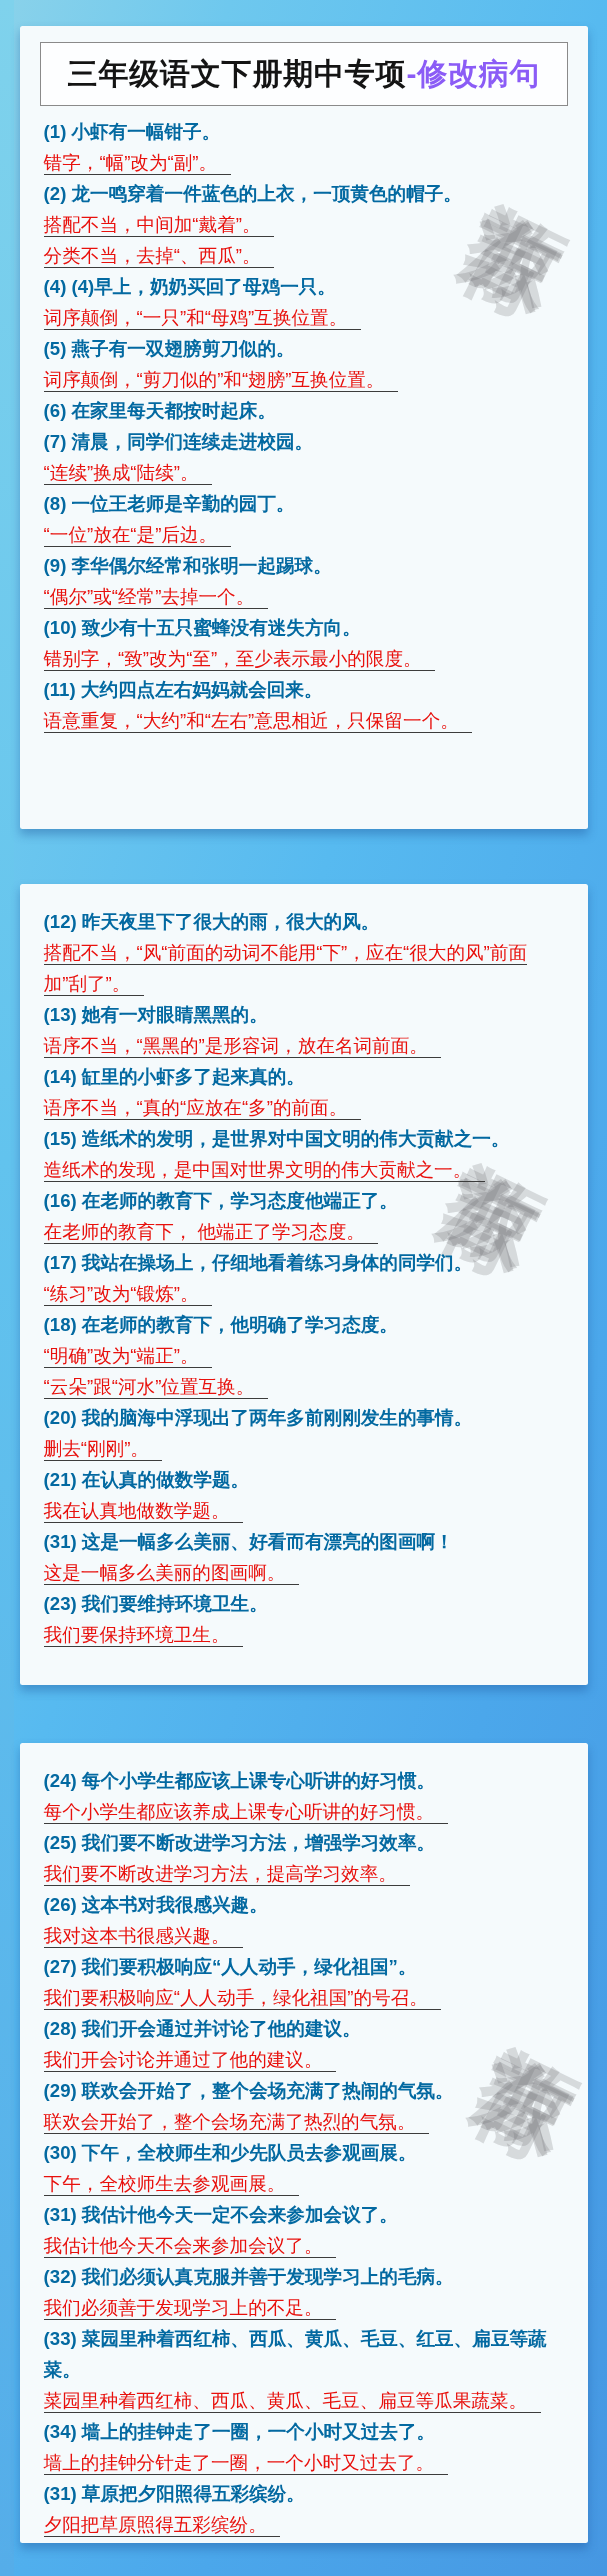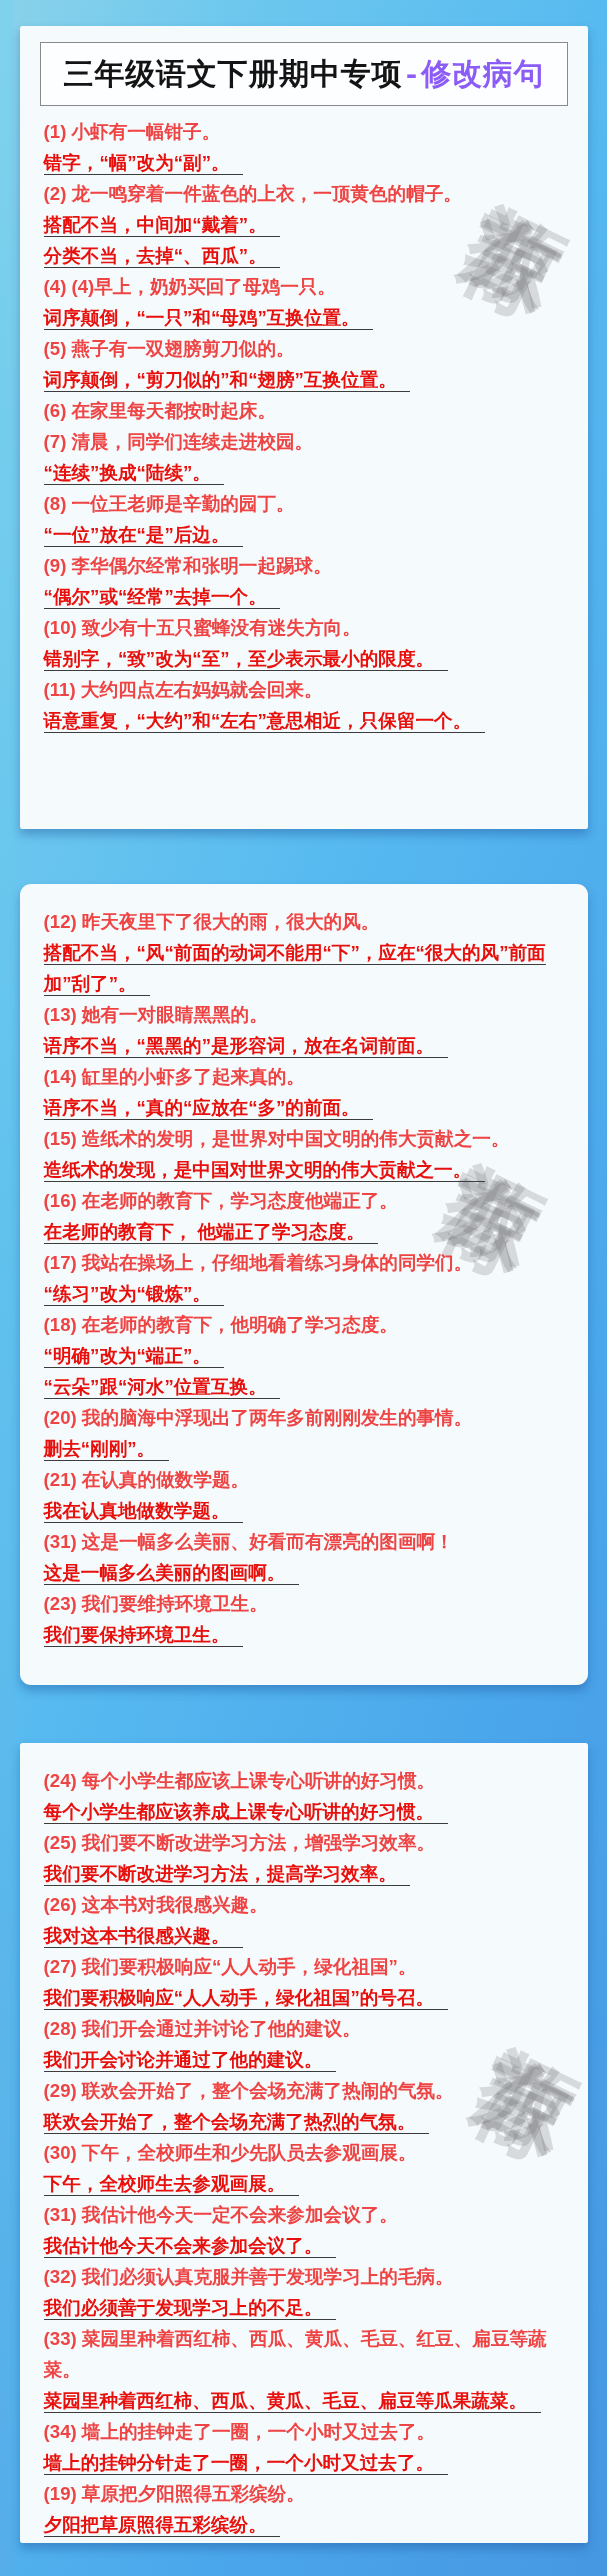--- a/index.html
+++ b/index.html
@@ -12,37 +12,37 @@
     position:absolute;left:0;top:0;width:14.3px;height:100%;
     background:linear-gradient(180deg,#7fd2ec 0%,#62c3ee 45%,#55ade9 100%);
   }
   .card{
     position:absolute;left:20px;width:568px;
     background:#f5fafc;border-radius:2.5px;
     box-shadow:0 5.9px 10px rgba(25,80,150,.38);
     overflow:hidden;
   }
   .card1{top:26px;height:803px;}
-  .card2{top:884px;height:801px;border-radius:11px;}
+  .card2{top:884px;height:801px;}
   .card3{top:1743px;height:800px;}
   .title-box{
     margin:16px 20px 10px 20px;height:62px;
     border:0.8px solid #8a8a8a;background:#fdfeff;
     display:flex;align-items:center;justify-content:center;
-    font-size:30px;font-weight:bold;letter-spacing:0.8px;white-space:nowrap;font-family:Liberation Mono, monospace;
+    font-size:30px;font-weight:bold;letter-spacing:0.8px;white-space:nowrap;
   }
   .t-black{color:#141414;}
   .t-blue{color:#8b5cf6;}
   .items{padding:0 20px 0 23.6px;position:relative;z-index:2;}
   .card2 .items,.card3 .items{padding-top:22px;}
   p.qline{
-    margin:0;color:#ef4444;font-weight:bold;
+    margin:0;color:#0369a1;font-weight:bold;
     font-size:18.6px;line-height:31px;
   }
-  p.aline{margin:0;font-size:18.6px;line-height:31px;font-weight:bold;}
+  p.aline{margin:0;font-size:18.6px;line-height:31px;font-weight:normal;}
   p.aline .fix{
     color:#e8100c;
     border-bottom:1.7px solid #3c3c3c;
     padding-right:13.5px;padding-bottom:0.8px;
   }
   .watermark{
     position:absolute;z-index:1;
     writing-mode:vertical-rl;
     font-size:91px;font-weight:bold;
     color:rgba(105,105,110,.22);
@@ -133,18 +133,18 @@
       <p class="qline">(30) 下午，全校师生和少先队员去参观画展。</p>
       <p class="aline"><span class="fix">下午，全校师生去参观画展。</span></p>
       <p class="qline">(31) 我估计他今天一定不会来参加会议了。</p>
       <p class="aline"><span class="fix">我估计他今天不会来参加会议了。</span></p>
       <p class="qline">(32) 我们必须认真克服并善于发现学习上的毛病。</p>
       <p class="aline"><span class="fix">我们必须善于发现学习上的不足。</span></p>
       <p class="qline">(33) 菜园里种着西红柿、西瓜、黄瓜、毛豆、红豆、扁豆等蔬菜。</p>
       <p class="aline"><span class="fix">菜园里种着西红柿、西瓜、黄瓜、毛豆、扁豆等瓜果蔬菜。</span></p>
       <p class="qline">(34) 墙上的挂钟走了一圈，一个小时又过去了。</p>
       <p class="aline"><span class="fix">墙上的挂钟分针走了一圈，一个小时又过去了。</span></p>
-      <p class="qline">(19) 草原把夕阳照得五彩缤纷。</p>
+      <p class="qline">(31) 草原把夕阳照得五彩缤纷。</p>
       <p class="aline"><span class="fix">夕阳把草原照得五彩缤纷。</span></p>
     </div>
   <div class="watermark wm3">东源教育</div>
 </div>
 
 
 </body></html>

